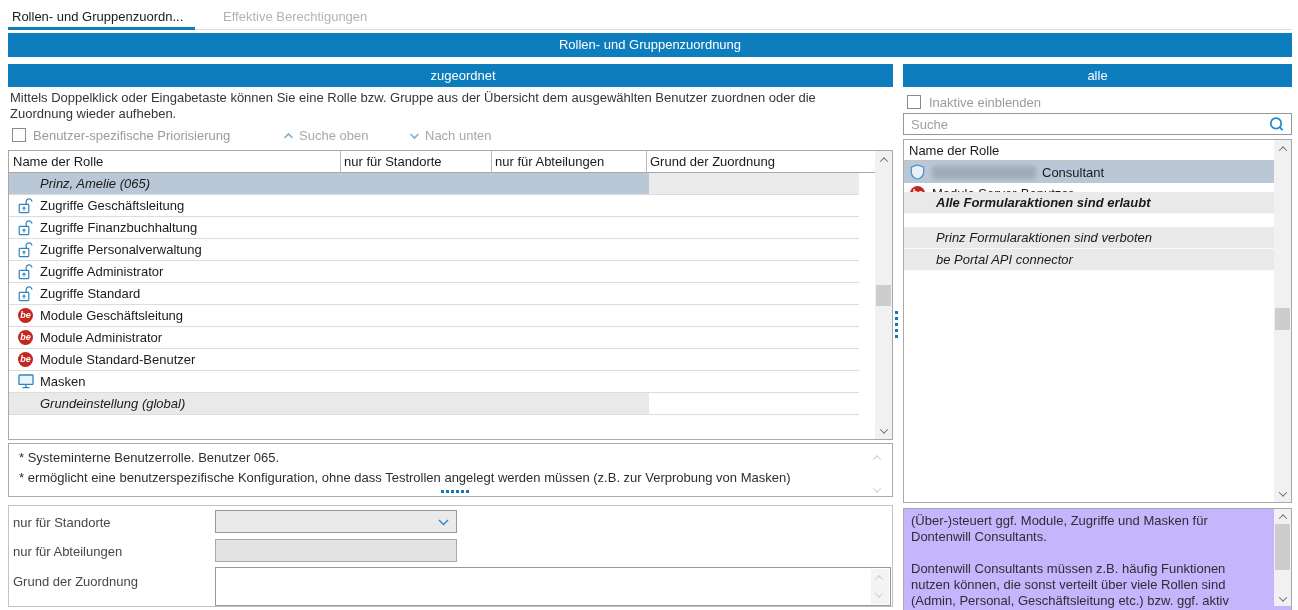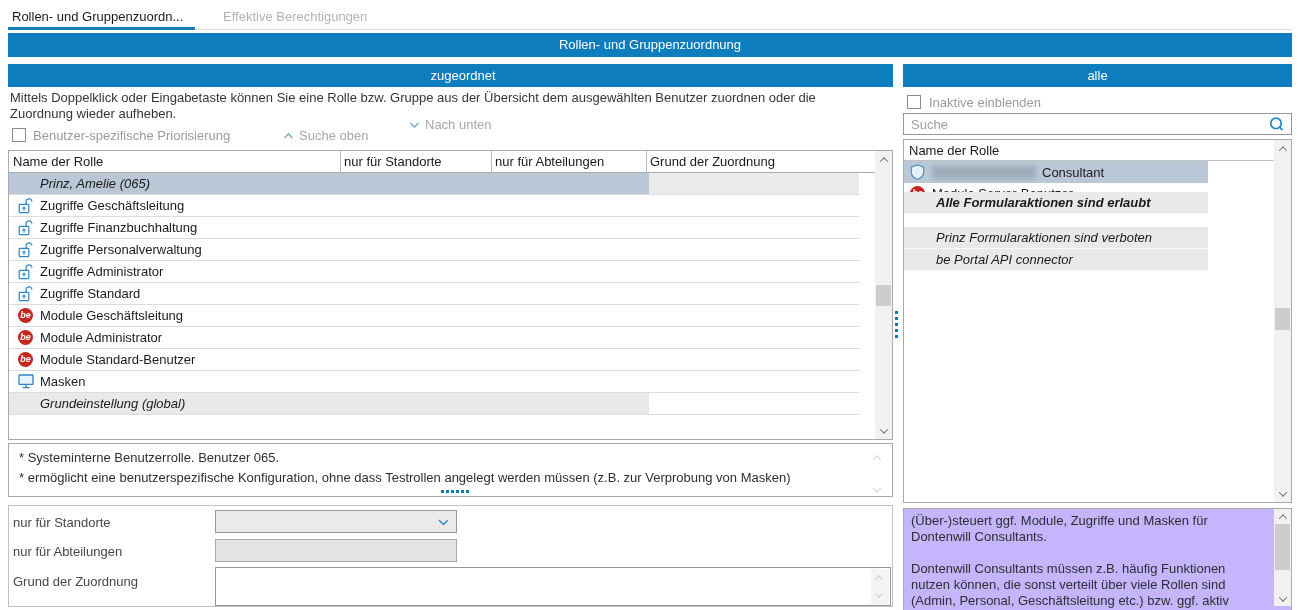--- a/index.html
+++ b/index.html
@@ -76,21 +76,21 @@
   
   .search-wrap { position:absolute; left:903px; top:113px; width:389px; height:22px; }
   .search-input { width:389px; height:22px; border:1px solid #979797; background:#fff; padding:0 28px 0 7px;
                   font-family:"Liberation Sans", sans-serif; font-size:13px; color:#1a1a1a; }
   .search-input::placeholder { color:#9aa0a5; }
   .search-icon { position:absolute; right:7px; top:3px; }
 
   .rightlist { position:absolute; left:903px; top:139px; width:389px; height:364px; border:1px solid #a9a9a9; background:#fff; }
   .rl-head { position:absolute; left:0; top:0; width:370px; height:21px; line-height:21px; padding-left:5px;
              border-bottom:1px solid #c2c2c2; background:#fff; }
-  .rtrow { position:absolute; left:0; width:304px; height:22px; display:flex; align-items:center; padding-left:6px; }
+  .rtrow { position:absolute; left:0; width:370px; height:22px; display:flex; align-items:center; padding-left:6px; }
   .rtrow.selected { background:#b9c7d6; }
   .rtrow.normal { background:#fff; border-bottom:1px solid #d9d9d9; }
   .rtrow.group { background:#e9e9e9; border-bottom:1px solid #fafafa; padding-left:32px; font-style:italic; }
   .rtrow .row-icon { width:16px; height:16px; margin-right:6px; flex:0 0 auto; }
   .redacted { display:inline-block; width:104px; height:13px; margin-right:6px; border-radius:2px;
               background:#97a3af; filter:blur(2px); opacity:.75; }
 
   .descbox { position:absolute; left:903px; top:508px; width:389px; height:114px; border:1px solid #a9a9a9; background:#c4b5fd; }
   .desctext { position:absolute; left:7px; top:4px; width:355px; line-height:16px; color:#2b2f33; white-space:pre-wrap; }
 
@@ -115,21 +115,21 @@
   <div class="instructions">Mittels Doppelklick oder Eingabetaste können Sie eine Rolle bzw. Gruppe aus der Übersicht dem ausgewählten Benutzer zuordnen oder die Zuordnung wieder aufheben.</div>
 
   <span class="checkbox" style="left:12px; top:128px;"></span>
   <span class="gray-label" style="left:33px; top:128px;">Benutzer-spezifische Priorisierung</span>
 
   <div class="movebtn" style="left:283px; top:127px;">
     <svg width="11" height="8" viewBox="0 0 11 8">
         <path d="M1.5 6 L5.5 2 L9.5 6" stroke="#84aecd" stroke-width="1.6" fill="none"></path>
       </svg><span class="mv-label">Suche oben</span>
   </div>
-  <div class="movebtn" style="left:409px; top:116px;">
+  <div class="movebtn" style="left:409px; top:127px;">
     <svg width="11" height="8" viewBox="0 0 11 8">
         <path d="M1.5 2 L5.5 6 L9.5 2" stroke="#84aecd" stroke-width="1.6" fill="none"></path>
       </svg><span class="mv-label">Nach unten</span>
   </div>
 
   <div class="lefttable">
     <div class="thead">
       <div class="thcell" style="left:4px;">Name der Rolle</div>
       <div class="thcell" style="left:335px;">nur für Standorte</div>
       <div class="thcell" style="left:486px;">nur für Abteilungen</div>

